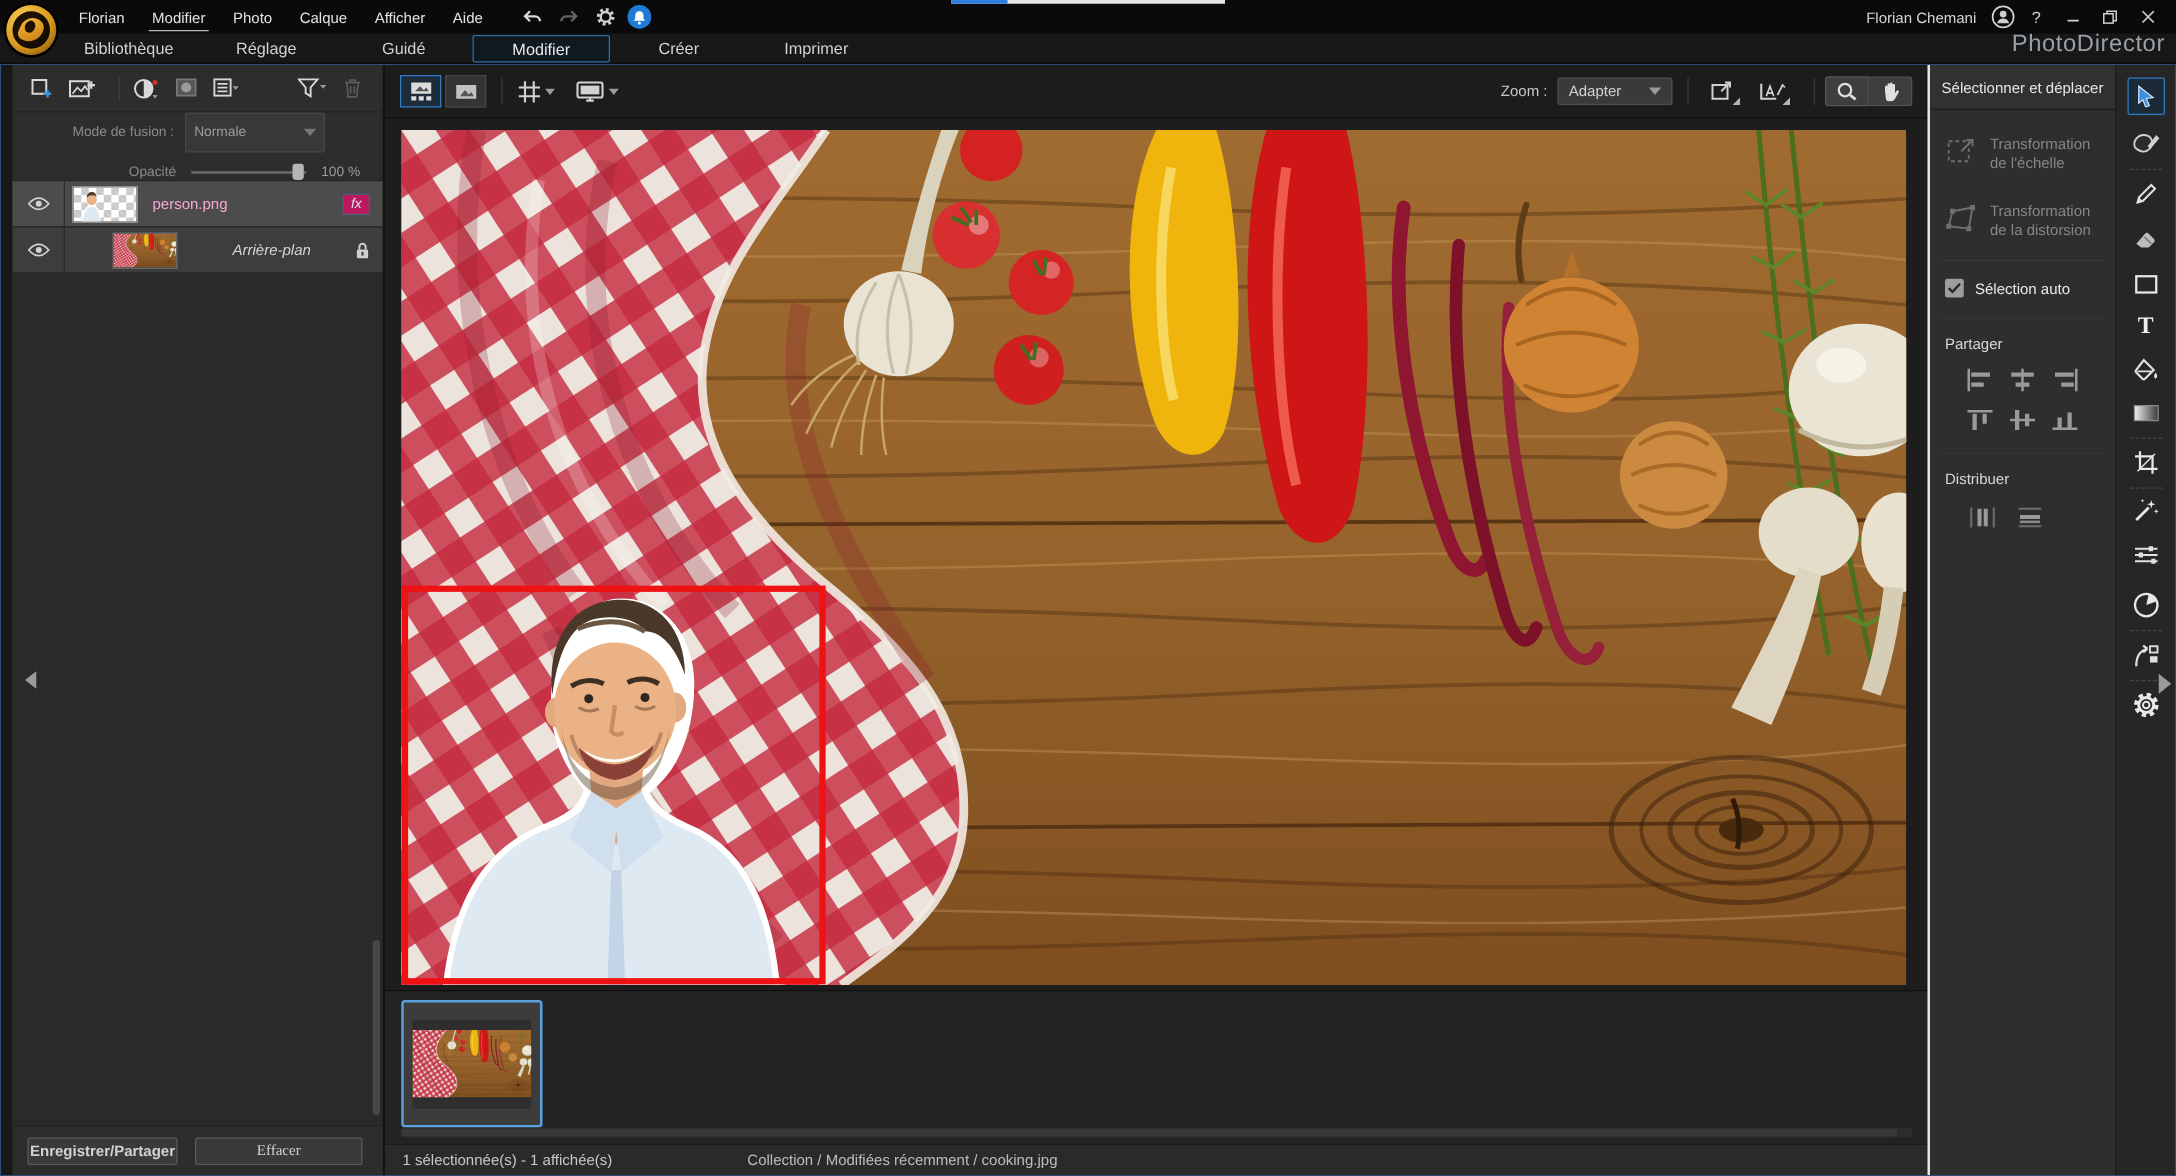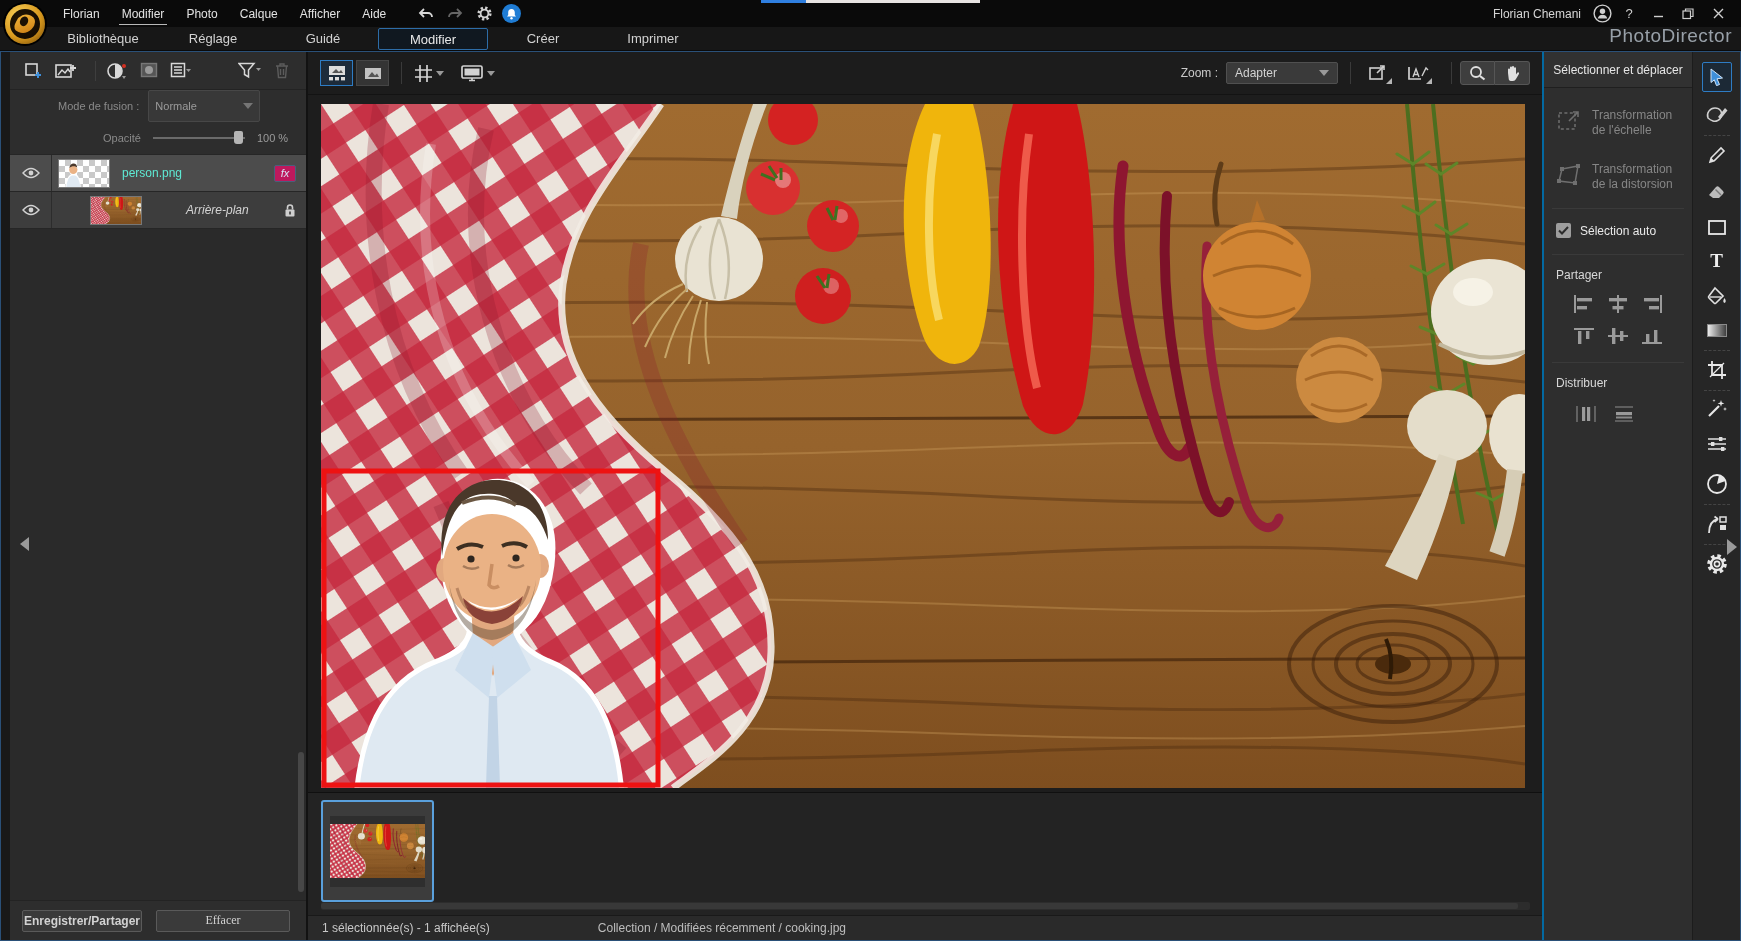--- a/index.html
+++ b/index.html
@@ -46,32 +46,32 @@
   .left-panel { width:305px; background:#2d2d2d; display:flex; flex-direction:column; border-left:9px solid #191919; position:relative; }
   .lp-toolbar { height:38px; display:flex; align-items:center; padding:0 12px; border-bottom:1px solid #232323; }
   .lp-toolbar .sep { width:1px; height:20px; background:#3e3e3e; margin:0 9px; }
   .lp-ic { width:24px; height:22px; display:flex; align-items:center; justify-content:center; margin-right:8px; }
   .lp-spacer { flex:1; }
   .row-blend { display:flex; align-items:center; padding-left:48px; }
   .lbl-dis { font-size:11px; color:#8a8a8a; }
   .dd-box { margin-left:9px; width:112px; height:20px; background:#383838; border:1px solid #474747; border-radius:2px;
             display:flex; align-items:center; padding:15px 6px; font-size:11px; color:#9b9b9b; }
   .dd-box .arrow { margin-left:auto; width:0; height:0; border-left:5px solid transparent; border-right:5px solid transparent; border-top:6px solid #757575; }
-  .row-opacity { display:flex; align-items:center; margin-top:10px; padding-left:93px; margin-bottom:10px; }
+  .row-opacity { display:flex; align-items:center; margin-top:10px; padding-left:93px; }
   .slider { position:relative; width:92px; height:2px; background:#6a6a6a; margin-left:12px; }
   .slider .handle { position:absolute; right:2px; top:-6px; width:9px; height:13px; background:#b5b5b5; border-radius:2px 2px 3px 3px; }
   .opacity-val { font-size:11px; color:#9b9b9b; margin-left:12px; }
   .layer-row { height:37px; display:flex; align-items:center; border-top:1px solid #262626; position:relative; }
   .layer-row.selected { background:#4c4c4c; }
   .layer-row.normal { background:#3d3d3d;gap:32px; }
   .eye-cell { width:42px; display:flex; align-items:center; justify-content:center; border-right:1px solid #2c2c2c; height:100%; }
   .thumb-cell { width:52px; height:29px; margin-left:6px; background:#fff; border:1px solid #777; overflow:hidden; position:relative; }
   .checker { background-image:linear-gradient(45deg,#c9c9c9 25%,transparent 25%,transparent 75%,#c9c9c9 75%),
              linear-gradient(45deg,#c9c9c9 25%,#fff 25%,#fff 75%,#c9c9c9 75%); background-size:12px 12px; background-position:0 0,6px 6px; }
-  .layer-name { font-size:12px; color:#5eead4; margin-left:12px; }
+  .layer-name { font-size:12px; color:#f9a8d4; margin-left:12px; }
   .layer-name.italic { font-style:italic; color:#d4d4d4; }
   .badge-cell { margin-left:auto; margin-right:10px; }
   .fx-badge { width:22px; height:17px; background:#be185d; border:1px solid #47617c; border-radius:2px; color:#d7e6f5;
               font-size:11px; font-style:italic; display:flex; align-items:center; justify-content:center; }
   .layers-rest { flex:1; background:#2a2a2a; border-top:1px solid #262626; position:relative; }
   .lp-scroll { position:absolute; right:2px; bottom:8px; width:6px; height:140px; background:#474747; border-radius:3px; }
   .lp-buttons { height:40px; display:flex; align-items:center; padding:0 12px; gap:14px; border-top:1px solid #232323; background:#2d2d2d; }
   .lp-btn { height:22px; background:#3a3a3a; border:1px solid #5a5a5a; border-radius:2px; color:#d2d2d2; font-size:12px;
             display:flex; align-items:center; justify-content:center; }
   .lp-btn.b1 { width:120px;font-weight:bold; } .lp-btn.b2 { width:134px;font-family:Liberation Serif, serif; }
@@ -82,41 +82,41 @@
   .canvas-area { flex:1; min-width:0; display:flex; flex-direction:column; border-left:2px solid #121212; }
   .canvas-toolbar { height:43px; background:#1c1c1c; border-bottom:1px solid #131313; display:flex; align-items:center; padding:0 12px; }
   .view-btn { width:33px; height:26px; display:flex; align-items:center; justify-content:center; background:#343434; border:1px solid #454545; }
   .view-btn.active { border:1px solid #2e7cc4; background:#1d2b3a; }
   .view-group { display:flex; gap:3px; }
   .ct-sep { width:1px; height:22px; background:#3a3a3a; margin:0 12px; }
   .icon-dd { display:flex; align-items:center; gap:3px; margin-right:16px; }
   .dd-caret { width:0; height:0; border-left:4px solid transparent; border-right:4px solid transparent; border-top:5px solid #9a9a9a; }
   .ct-right { margin-left:auto; display:flex; align-items:center; }
   .zoom-lbl { font-size:12px; color:#c9c9c9; margin-right:8px; }
-  .zoom-dd { width:112px; height:22px; background:#3a3a3a; border:1px solid #505050; border-radius:2px; display:flex; align-items:center;
+  .zoom-dd { width:92px; height:22px; background:#3a3a3a; border:1px solid #505050; border-radius:2px; display:flex; align-items:center;
              padding:0 8px; font-size:12px; color:#d2d2d2; }
   .zoom-dd .arrow { margin-left:auto; width:0; height:0; border-left:5px solid transparent; border-right:5px solid transparent; border-top:6px solid #9a9a9a; }
   .corner-btn { position:relative; width:30px; height:24px; display:flex; align-items:center; justify-content:center; margin-right:10px; }
   .corner-btn::after { content:""; position:absolute; right:1px; bottom:1px; width:0; height:0;
              border-left:6px solid transparent; border-bottom:6px solid #b5b5b5; }
   .tool-btn { width:35px; height:24px; background:#3e3e3e; border:1px solid #565656; display:flex; align-items:center; justify-content:center; }
   .canvas-view { flex:1; position:relative; background:#1d1d1d; overflow:hidden; }
   .photo-wrap { position:absolute; left:13px; top:9px; width:1204px; height:684px; background:#402a14; }
   .filmstrip { height:123px; background:#232323; border-top:1px solid #101010; position:relative; }
   .fs-thumb { position:absolute; left:13px; top:7px; width:113px; height:102px; background:#3c3c3c; border:2px solid #5aa0dc; border-radius:3px;
               display:flex; align-items:center; justify-content:center; }
   .fs-thumb-inner { width:95px; height:71px; background:#2e2e2e; display:flex; align-items:center; justify-content:center; }
   .fs-scrollbar { position:absolute; left:13px; right:12px; bottom:5px; height:8px; background:#2c2c2c; border-radius:2px; }
   .fs-scrollbar .thumb { position:absolute; left:0; top:1px; bottom:1px; width:99%; background:#383838; border-radius:2px; }
   .statusbar { height:25px; background:#2a2a2a; border-top:1px solid #191919; display:flex; align-items:center; padding-left:14px; font-size:12px; }
   .status-sel { color:#c8c8c8; }
   .status-path { color:#bdbdbd; margin-left:108px; }
 
   
-  .tools-panel { width:150px; background:#2e2e2e; border-left:2px solid #0369a1; position:relative; font-size:12px; }
+  .tools-panel { width:150px; background:#2e2e2e; border-left:2px solid #e5e5e5; position:relative; font-size:12px; }
   .tp-header { height:36px; display:flex; align-items:center; justify-content:center; color:#e6e6e6; border-bottom:1px solid #1f1f1f; background:#313131; }
   .tp-item { display:flex; align-items:flex-start; margin:20px 0 0 12px; gap:10px; color:#868686; }
   .tp-item .txt { width:90px; line-height:15px; }
   .tp-hr { height:1px; background:#242424; border-bottom:1px solid #3a3a3a; margin:16px 8px 0 8px; }
   .tp-check { display:flex; align-items:center; margin:14px 0 0 12px; gap:9px; color:#eaeaea; }
   .checkbox { width:15px; height:15px; background:#9d9d9d; border-radius:2px; display:flex; align-items:center; justify-content:center; }
   .tp-sec { margin:13px 0 0 12px; color:#d8d8d8; }
   .align-grid { display:grid; grid-template-columns:repeat(3,34px); justify-content:center; row-gap:12px; margin-top:12px; }
   .al-ic { display:flex; align-items:center; justify-content:center; height:20px; }
   .dist-row { display:flex; gap:14px; margin:14px 0 0 30px; }

